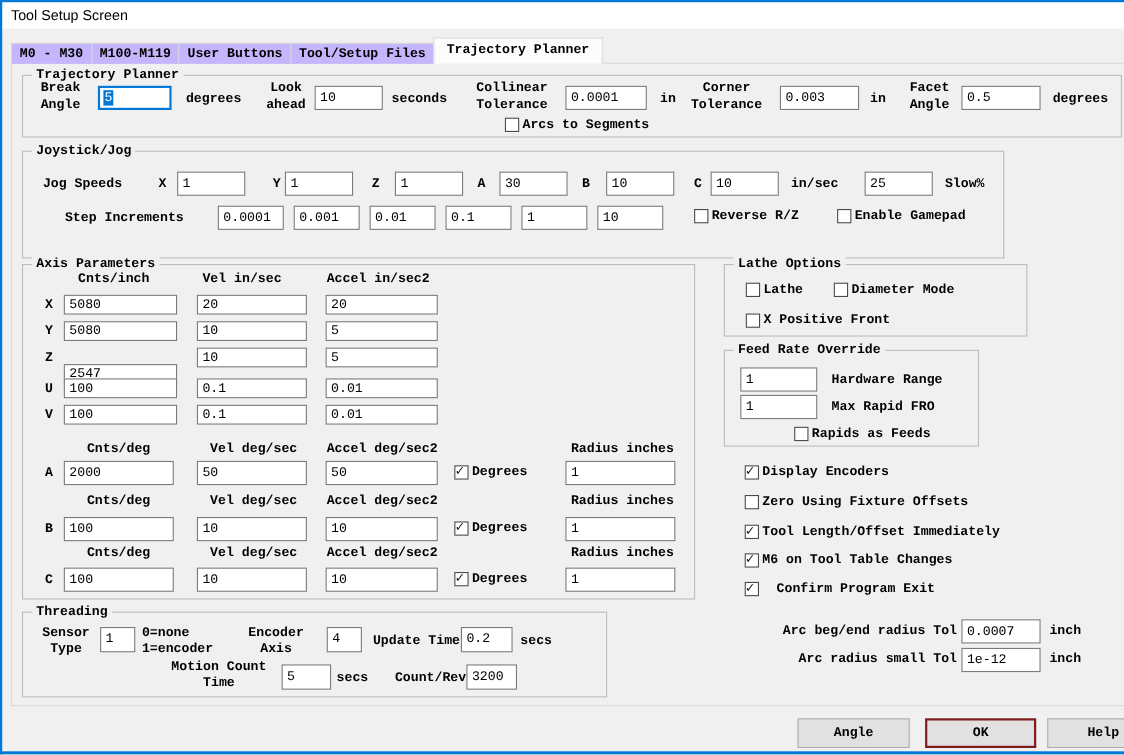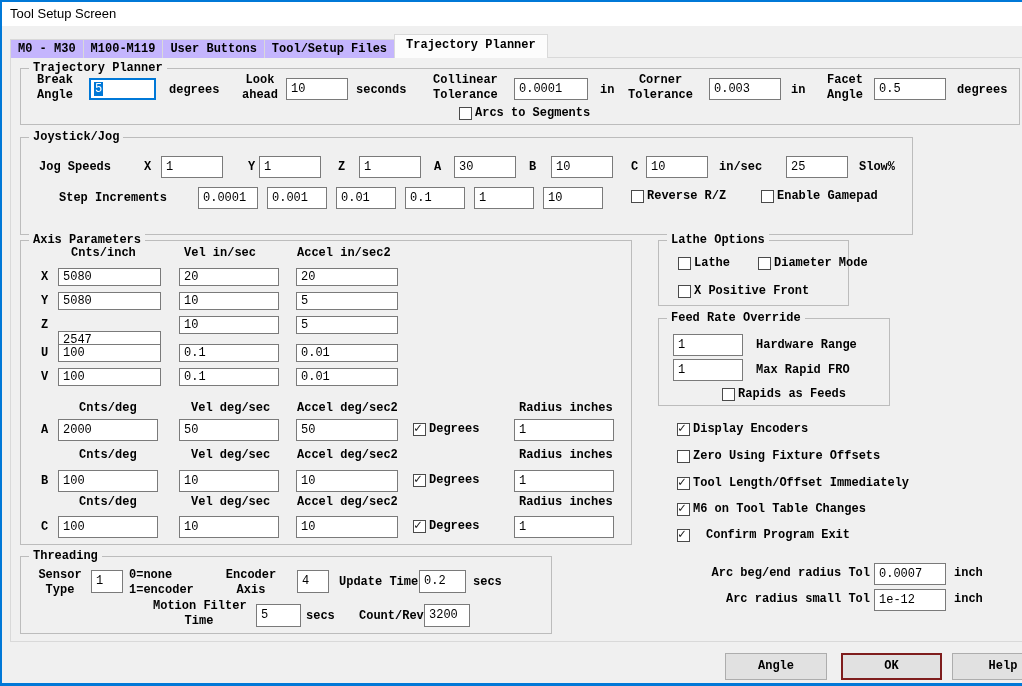--- a/index.html
+++ b/index.html
@@ -249,30 +249,30 @@
   </div>
   <div class="lbl2 ctr" style="left:200px;top:11px;width:60px;">
     <div>Encoder</div>
     <div>Axis</div>
   </div>
   <div class="fld h23" style="left:276px;top:13px;width:32px;">4</div>
   <span class="lbl" style="left:318px;top:19px;">Update Time</span>
   <div class="fld h23" style="left:398px;top:13px;width:47px;">0.2</div>
   <span class="lbl" style="left:452px;top:19px;">secs</span>
   <div class="lbl2 ctr" style="left:132px;top:42px;width:92px;">
-    <div>Motion Filter</div>
+    <div>Motion Count</div>
     <div>Time</div>
   </div>
   <div class="fld h23" style="left:235px;top:47px;width:45px;">5</div>
   <span class="lbl" style="left:285px;top:53px;">secs</span>
   <span class="lbl" style="left:338px;top:53px;">Count/Rev</span>
   <div class="fld h23" style="left:403px;top:47px;width:46px;">3200</div>
 </div>
 
-<div class="grp" style="left:658px;top:240px;width:191px;height:66px;">
+<div class="grp" style="left:658px;top:240px;width:276px;height:66px;">
   <span class="grp-label">Lathe Options</span>
   <div class="chk" style="left:19px;top:16px;">
     <span class="box"></span>
     <span class="chk-lbl">Lathe</span>
   </div>
   <div class="chk" style="left:99px;top:16px;">
     <span class="box"></span>
     <span class="chk-lbl">Diameter Mode</span>
   </div>
   <div class="chk" style="left:19px;top:44px;">

